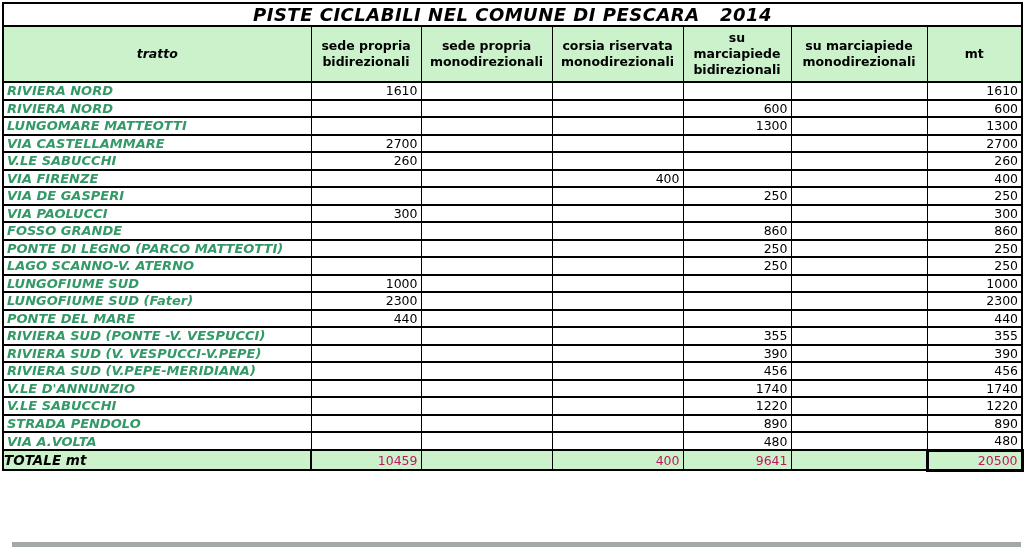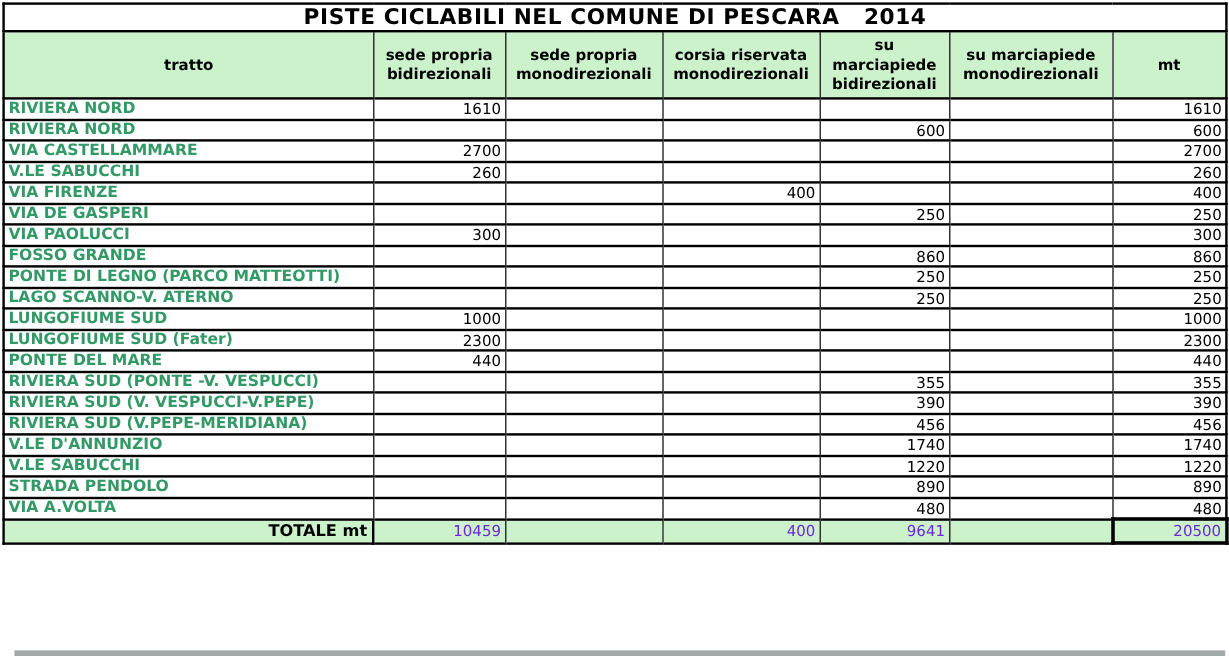--- a/index.html
+++ b/index.html
@@ -19,21 +19,21 @@
     border-collapse:collapse;
     table-layout:fixed;
     margin:2px 0 0 2px;
     width:1019px;
   }
   th,td{
     border:1px solid var(--grid);
     overflow:hidden;
     padding:0;
   }
-  td:first-child,th:first-child{border-left:2px solid var(--grid);}
+  td:first-child,th:first-child{border-left:2px solid var(--grid);font-style:italic;}
   td:last-child,th:last-child{border-right:2px solid var(--grid);}
 
   
   .title-row th{
     border:2px solid var(--grid);
     background:#ffffff;
     height:20px;
     font-size:18px;
     font-weight:bold;
     color:#000;
@@ -86,26 +86,25 @@
     border-width:2px 1px 2px 1px;
     border-style:solid;
     border-color:var(--grid);
     height:17px;
     font-size:12.5px;
     white-space:nowrap;
   }
   tfoot td.total-label{
     font-weight:bold;
     color:#000;
-    text-align:right;
     padding-right:4px;
     font-size:13.5px;
     border-width:2px;
   }
-  tfoot td.num{text-align:right;padding-right:3px;color:#6d28d9;margin-left:19px;}
+  tfoot td.num{text-align:right;padding-right:3px;color:#be185d;margin-left:19px;}
   tfoot td.grand-total{
     font-weight:normal;
     border:3px solid var(--grid);
   }
 
   .shadow{
     position:absolute;
     left:12px;
     top:540px;
     width:1009px;
@@ -160,20 +159,29 @@
         <tr>
           <td class="label">RIVIERA NORD</td>
           <td class="num"></td>
           <td class="num"></td>
           <td class="num"></td>
           <td class="num">600</td>
           <td class="num"></td>
           <td class="num">600</td>
         </tr>
         <tr>
+          <td class="label">LUNGOMARE MATTEOTTI</td>
+          <td class="num"></td>
+          <td class="num"></td>
+          <td class="num"></td>
+          <td class="num">1300</td>
+          <td class="num"></td>
+          <td class="num">1300</td>
+        </tr>
+        <tr>
           <td class="label">VIA CASTELLAMMARE</td>
           <td class="num">2700</td>
           <td class="num"></td>
           <td class="num"></td>
           <td class="num"></td>
           <td class="num"></td>
           <td class="num">2700</td>
         </tr>
         <tr>
           <td class="label">V.LE SABUCCHI</td>

